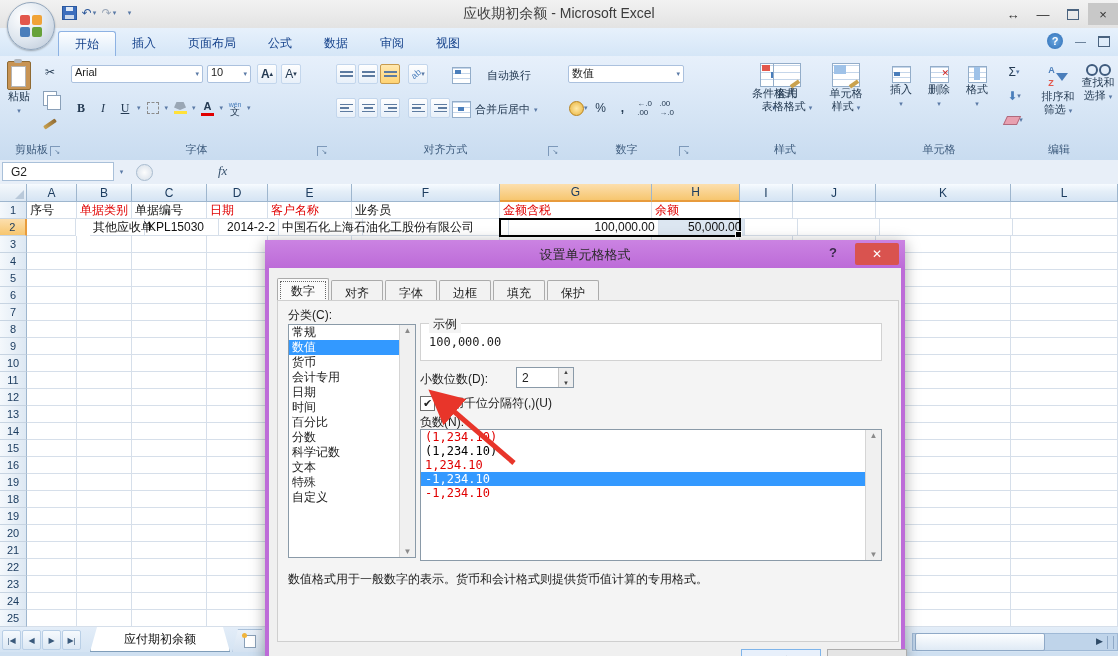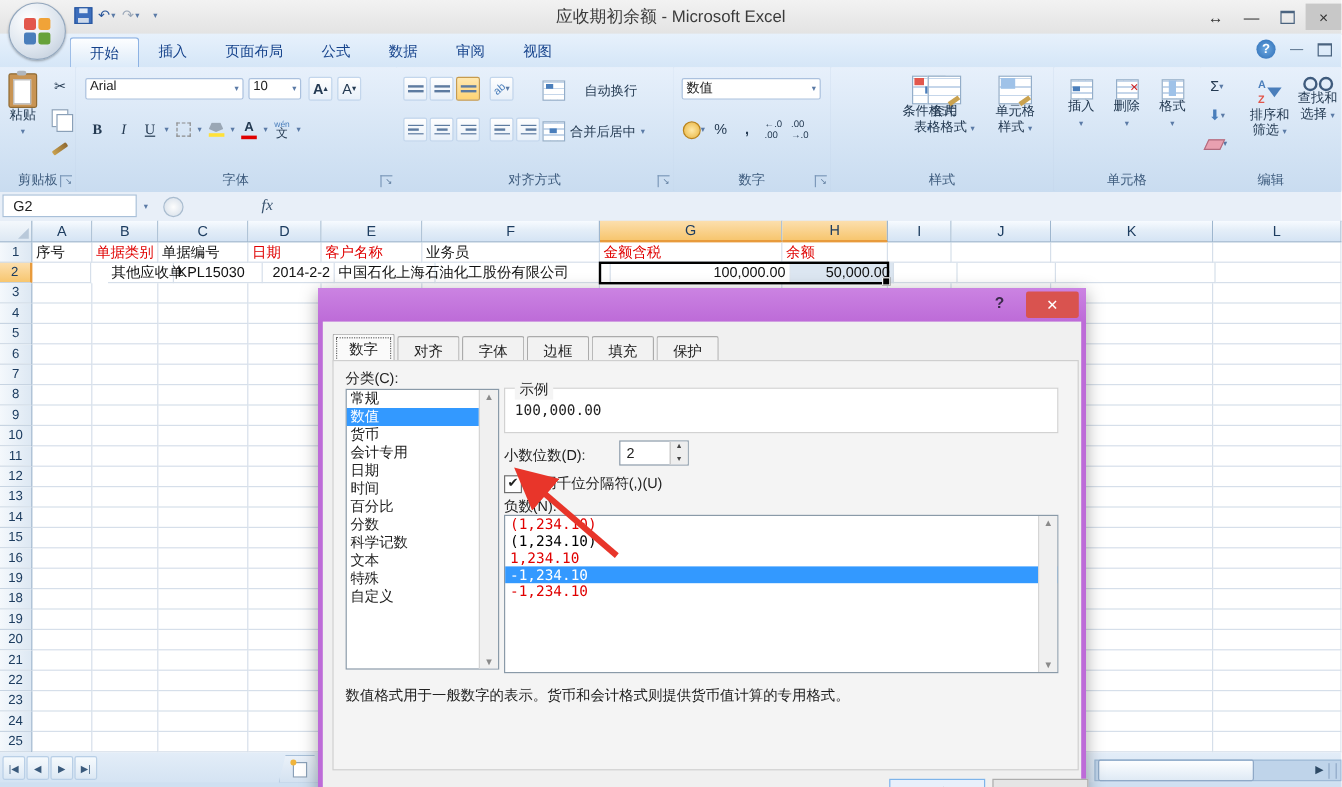--- a/index.html
+++ b/index.html
@@ -897,33 +897,35 @@
   <div id="gsel" style="left: 499px; top: 34px; width: 242px; height: 19px;"></div>
 </div>
 
 <div id="sheetbar">
   <div id="navbtns">
     <div class="navb">|◀</div>
     <div class="navb">◀</div>
     <div class="navb">▶</div>
     <div class="navb">▶|</div>
   </div>
+  <div id="sheettab">应付期初余额</div>
   <div id="inserttab">
       <span class="pageic"></span>
     </div>
   <div id="hscroll">
     <div id="hthumb"></div>
     <div id="harrow">▶</div>
     <div id="hgrip"></div>
   </div>
 </div>
 <div id="statussliver"></div>
 
 <div id="dialog">
   <div id="dlg-title">
+    <div id="dlg-title-text">设置单元格格式</div>
     <div id="dlg-help">?</div>
     <div id="dlg-close">✕</div>
   </div>
   <div id="dlg-tabs">
       <div class="dtab active">数字</div>
       <div class="dtab">对齐</div>
       <div class="dtab">字体</div>
       <div class="dtab">边框</div>
       <div class="dtab">填充</div>
       <div class="dtab">保护</div>

